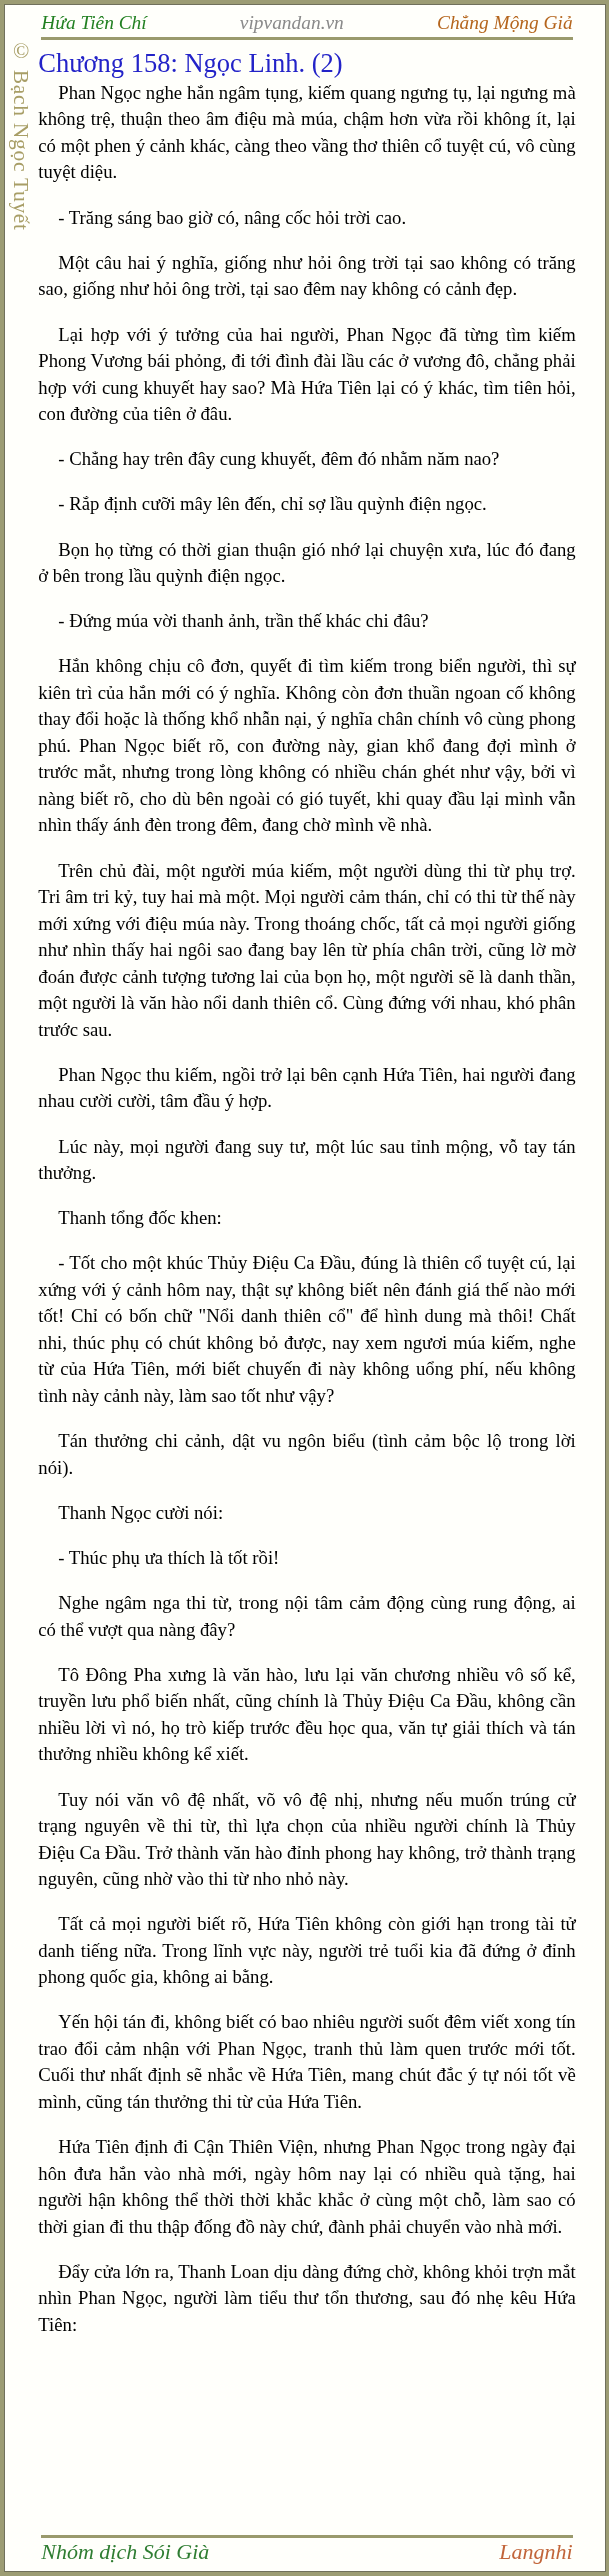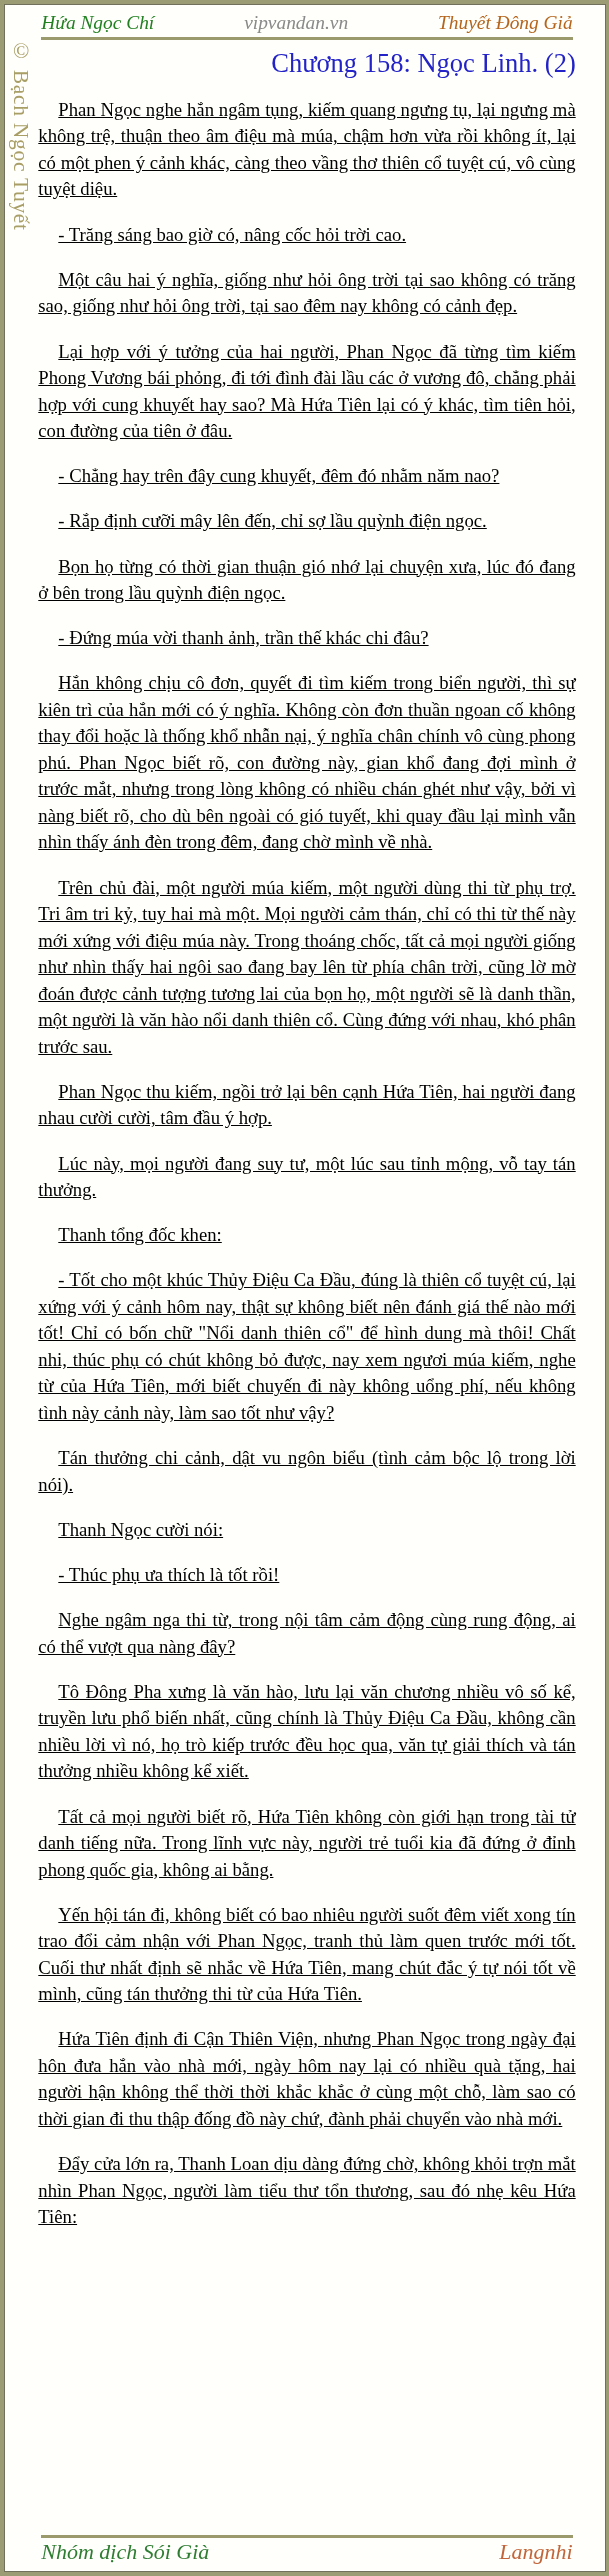--- a/index.html
+++ b/index.html
@@ -40,31 +40,29 @@
   }
   .hdr .h-left{color:var(--c-green,#228022);}
   .hdr .h-center{color:var(--c-gray,#8a8a8a);}
   .hdr .h-right{color:var(--c-brown,#b5651d);}
   .rule{
     height:2.2px;
     background:var(--c-rule,#9a9a6c);
     margin:2.9px 32px 0 36px;
   }
   .title{
-    text-align:right;
+    text-align:left;
     color:var(--c-title,#2323c8);
     font-size:26.5px;
     font-weight:normal;
     margin:8.6px 29px 0 33px;
     line-height:1.2;
   }
   .content{
-    margin-top:17px;
     padding:0 29px 0 33px;
-    text-decoration:underline;
   }
   .para{
     font-size:18.7px;
     line-height:26.5px;
     text-align:justify;
     text-indent:20px;
     color:#000;
     margin:0 0 18.7px 0;
   }
   .footer-block{
@@ -82,23 +80,23 @@
   .ftr .f-right{color:var(--c-orange,#c2653a);}
 </style>
 </head>
 <body>
 
 <div class="page">
 
   <div class="watermark">© Bạch Ngọc Tuyết</div>
 
   <div class="hdr">
-    <span class="h-left">Hứa Ngọc Chí</span>
+    <span class="h-left">Hứa Tiên Chí</span>
     <span class="h-center">vipvandan.vn</span>
-    <span class="h-right">Thuyết Đông Giả</span>
+    <span class="h-right">Chẳng Mộng Giả</span>
   </div>
 
   <div class="rule"></div>
 
   <h1 class="title">Chương 158: Ngọc Linh. (2)</h1>
 
   <div class="content">
       <p class="para">Phan Ngọc nghe hắn ngâm tụng, kiếm quang ngưng tụ, lại ngưng mà không trệ, thuận theo âm điệu mà múa, chậm hơn vừa rồi không ít, lại có một phen ý cảnh khác, càng theo vầng thơ thiên cổ tuyệt cú, vô cùng tuyệt diệu.</p>
       <p class="para">- Trăng sáng bao giờ có, nâng cốc hỏi trời cao.</p>
       <p class="para">Một câu hai ý nghĩa, giống như hỏi ông trời tại sao không có trăng sao, giống như hỏi ông trời, tại sao đêm nay không có cảnh đẹp.</p>
@@ -111,20 +109,21 @@
       <p class="para">Trên chủ đài, một người múa kiếm, một người dùng thi từ phụ trợ. Tri âm tri kỷ, tuy hai mà một. Mọi người cảm thán, chỉ có thi từ thế này mới xứng với điệu múa này. Trong thoáng chốc, tất cả mọi người giống như nhìn thấy hai ngôi sao đang bay lên từ phía chân trời, cũng lờ mờ đoán được cảnh tượng tương lai của bọn họ, một người sẽ là danh thần, một người là văn hào nổi danh thiên cổ. Cùng đứng với nhau, khó phân trước sau.</p>
       <p class="para">Phan Ngọc thu kiếm, ngồi trở lại bên cạnh Hứa Tiên, hai người đang nhau cười cười, tâm đầu ý hợp.</p>
       <p class="para">Lúc này, mọi người đang suy tư, một lúc sau tỉnh mộng, vỗ tay tán thưởng.</p>
       <p class="para">Thanh tổng đốc khen:</p>
       <p class="para">- Tốt cho một khúc Thủy Điệu Ca Đầu, đúng là thiên cổ tuyệt cú, lại xứng với ý cảnh hôm nay, thật sự không biết nên đánh giá thế nào mới tốt! Chỉ có bốn chữ "Nổi danh thiên cổ" để hình dung mà thôi! Chất nhi, thúc phụ có chút không bỏ được, nay xem ngươi múa kiếm, nghe từ của Hứa Tiên, mới biết chuyến đi này không uổng phí, nếu không tình này cảnh này, làm sao tốt như vậy?</p>
       <p class="para">Tán thưởng chi cảnh, dật vu ngôn biểu (tình cảm bộc lộ trong lời nói).</p>
       <p class="para">Thanh Ngọc cười nói:</p>
       <p class="para">- Thúc phụ ưa thích là tốt rồi!</p>
       <p class="para">Nghe ngâm nga thi từ, trong nội tâm cảm động cùng rung động, ai có thể vượt qua nàng đây?</p>
       <p class="para">Tô Đông Pha xưng là văn hào, lưu lại văn chương nhiều vô số kể, truyền lưu phổ biến nhất, cũng chính là Thủy Điệu Ca Đầu, không cần nhiều lời vì nó, họ trò kiếp trước đều học qua, văn tự giải thích và tán thưởng nhiều không kể xiết.</p>
+      <p class="para">Tuy nói văn vô đệ nhất, võ vô đệ nhị, nhưng nếu muốn trúng cử trạng nguyên về thi từ, thì lựa chọn của nhiều người chính là Thủy Điệu Ca Đầu. Trở thành văn hào đỉnh phong hay không, trở thành trạng nguyên, cũng nhờ vào thi từ nho nhỏ này.</p>
       <p class="para">Tất cả mọi người biết rõ, Hứa Tiên không còn giới hạn trong tài tử danh tiếng nữa. Trong lĩnh vực này, người trẻ tuổi kia đã đứng ở đỉnh phong quốc gia, không ai bằng.</p>
       <p class="para">Yến hội tán đi, không biết có bao nhiêu người suốt đêm viết xong tín trao đổi cảm nhận với Phan Ngọc, tranh thủ làm quen trước mới tốt. Cuối thư nhất định sẽ nhắc về Hứa Tiên, mang chút đắc ý tự nói tốt về mình, cũng tán thưởng thi từ của Hứa Tiên.</p>
       <p class="para">Hứa Tiên định đi Cận Thiên Viện, nhưng Phan Ngọc trong ngày đại hôn đưa hắn vào nhà mới, ngày hôm nay lại có nhiều quà tặng, hai người hận không thể thời thời khắc khắc ở cùng một chỗ, làm sao có thời gian đi thu thập đống đồ này chứ, đành phải chuyển vào nhà mới.</p>
       <p class="para">Đẩy cửa lớn ra, Thanh Loan dịu dàng đứng chờ, không khỏi trợn mắt nhìn Phan Ngọc, người làm tiểu thư tổn thương, sau đó nhẹ kêu Hứa Tiên:</p>
     </div>
 
   <div class="footer-block">
     <div class="rule"></div>
     <div class="ftr">
       <span class="f-left">Nhóm dịch Sói Già</span>

